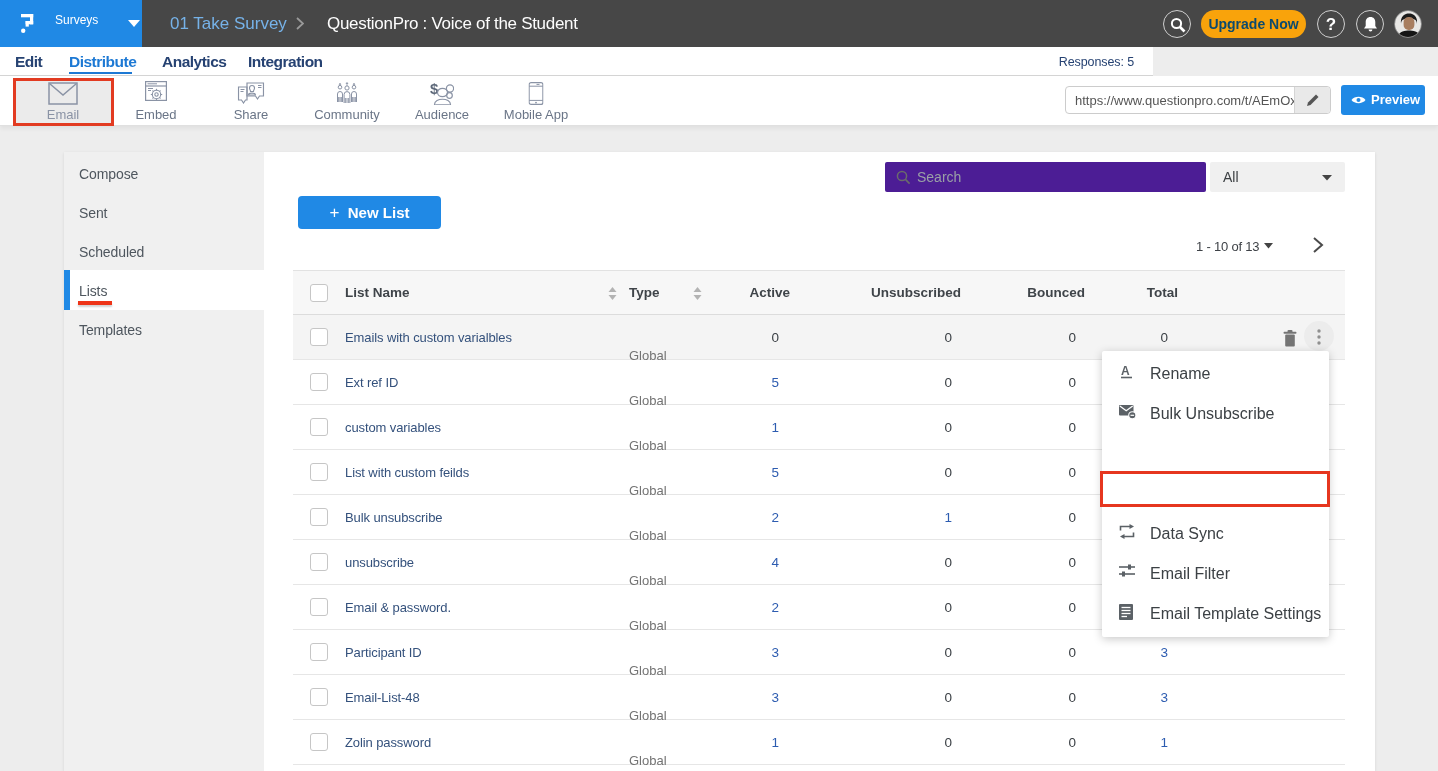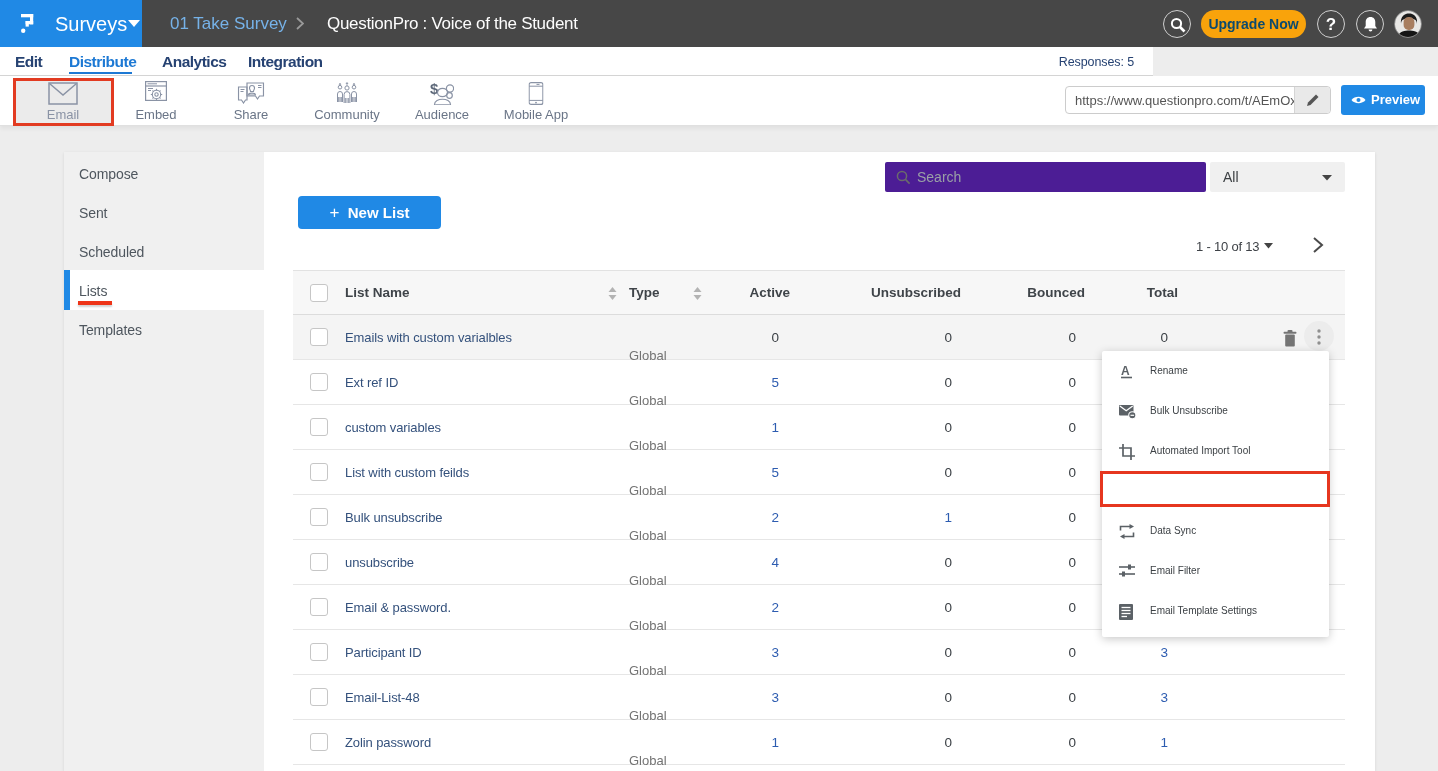--- a/index.html
+++ b/index.html
@@ -3,21 +3,21 @@
 <meta charset="utf-8">
 <style>
 * { margin:0; padding:0; box-sizing:border-box; }
 html,body { width:1438px; height:771px; overflow:hidden; font-family:"Liberation Sans", sans-serif; }
 body { position:relative; background:#ededed; }
 .abs { position:absolute; }
 
 
 #topbar { position:absolute; left:0; top:0; width:1438px; height:47px; background:#474747; }
 #logoblock { position:absolute; left:0; top:0; width:142px; height:47px; background:#2089e5; }
-#surveys { position:absolute; left:55px; top:13px; color:#fff; font-size:20px; }
+#surveys { position:absolute; left:55px; top:13px; color:#fff; font-size:12px; }
 #crumb1 { position:absolute; left:170px; top:14px; color:#76b2e8; font-size:17px; }
 #crumb2 { position:absolute; left:327px; top:14px; color:#fdfdfd; font-size:17px; letter-spacing:-0.3px; }
 .topcircle { position:absolute; top:10px; width:28px; height:28px; border:1px solid #cfcfcf; border-radius:50%; }
 #upgrade { position:absolute; left:1201px; top:10px; width:105px; height:28px; background:#f9a30b; border-radius:14px; color:#0c4a6e; font-size:14px; font-weight:700; text-align:center; line-height:28px; }
 
 
 #tabrow { position:absolute; left:0; top:47px; width:1153px; height:29px; background:#fff; border-bottom:1px solid #d4d4d4; }
 .tab { position:absolute; top:6px; font-size:15.5px; font-weight:700; letter-spacing:-0.5px; color:#264272; }
 #tab-dist { color:#1d79d4; }
 #dist-underline { position:absolute; left:69px; top:72px; width:63px; height:2px; background:#1d79d4; }
@@ -58,21 +58,21 @@
 .n0 { color:#3a3f44; }
 .nb { color:#2d5cb0; }
 .c-act { left:386px; width:100px; }
 .c-uns { left:559px; width:100px; }
 .c-bou { left:683px; width:100px; }
 .c-tot { left:775px; width:100px; }
 
 
 #menu { position:absolute; left:1102px; top:351px; width:227px; height:286px; background:#fff; border-radius:2px; box-shadow:0 2px 10px rgba(0,0,0,0.22); }
 .mitem { position:absolute; left:0; width:227px; height:40px; }
-.mtext { position:absolute; left:48px; top:13px; font-size:10px; color:#3c4145; }
+.mtext { position:absolute; left:48px; top:13px; font-size:16px; color:#3c4145; }
 .micon { position:absolute; left:17px; top:12px; }
 #redbox { position:absolute; left:1100px; top:471px; width:230px; height:36px; border:3px solid #e6361f; }
 </style>
 </head>
 <body>
 
 <div id="topbar">
   <div id="logoblock">
     <svg class="abs" style="left:21px;top:14px" width="13" height="19" viewBox="0 0 13 19">
       <rect x="0" y="0" width="12.2" height="3.3" fill="#fff"></rect>
@@ -404,27 +404,20 @@
     </div>
     <div class="mitem" style="top:41px;">
       <span class="micon"><svg width="17" height="15" viewBox="0 0 17 15">
           <rect x="0" y="1" width="14.5" height="10.5" rx="1" fill="#5b6166"></rect>
           <path d="M0.8 2 L7.2 6.8 L13.7 2" fill="none" stroke="#fff" stroke-width="1.3"></path>
           <circle cx="13.3" cy="11.3" r="3.6" fill="#5b6166" stroke="#fff" stroke-width="1.1"></circle>
           <line x1="11.5" y1="11.3" x2="15.1" y2="11.3" stroke="#fff" stroke-width="1.2"></line>
         </svg></span>
       <div class="mtext">Bulk Unsubscribe</div>
     </div>
-    <div class="mitem" style="top:81px;">
-      <span class="micon"><svg width="16" height="16" viewBox="0 0 16 16">
-          <path d="M4 0 V12 H16" fill="none" stroke="#5b6166" stroke-width="1.7"></path>
-          <path d="M0 4 H12 V16" fill="none" stroke="#5b6166" stroke-width="1.7"></path>
-        </svg></span>
-      <div class="mtext">Automated Import Tool</div>
-    </div>
     <div class="mitem" style="top:161px;">
       <span class="micon"><svg width="16" height="15" viewBox="0 0 16 15">
           <path d="M1.5 6.5 V2.5 H11.5" fill="none" stroke="#5b6166" stroke-width="1.6"></path>
           <polygon points="10.5,0 15,2.5 10.5,5" fill="#5b6166"></polygon>
           <path d="M14.5 8.5 V12.5 H4.5" fill="none" stroke="#5b6166" stroke-width="1.6"></path>
           <polygon points="5.5,10 1,12.5 5.5,15" fill="#5b6166"></polygon>
         </svg></span>
       <div class="mtext">Data Sync</div>
     </div>
     <div class="mitem" style="top:201px;">

